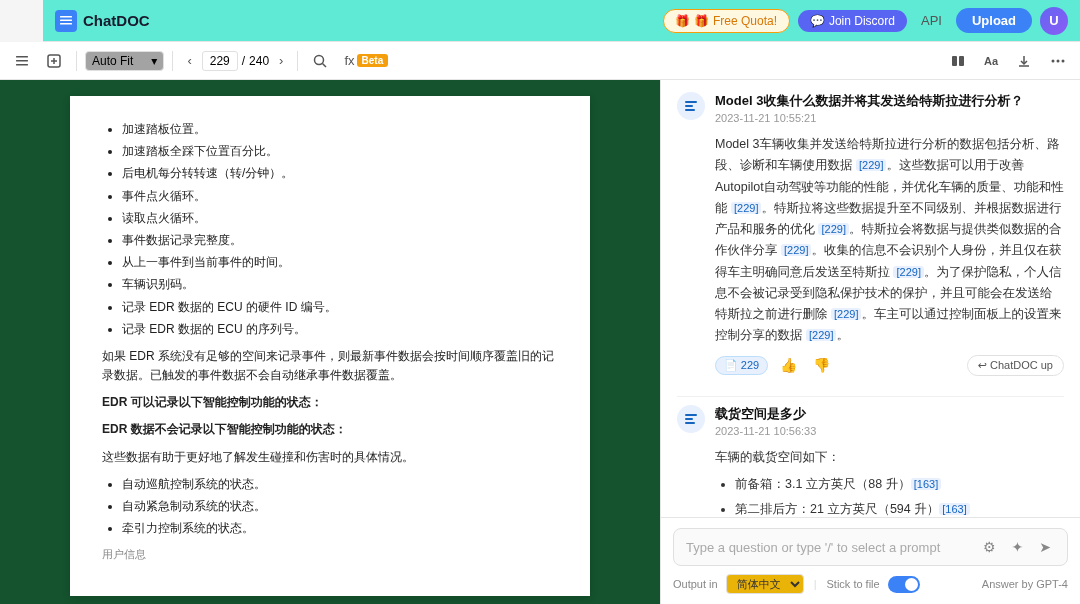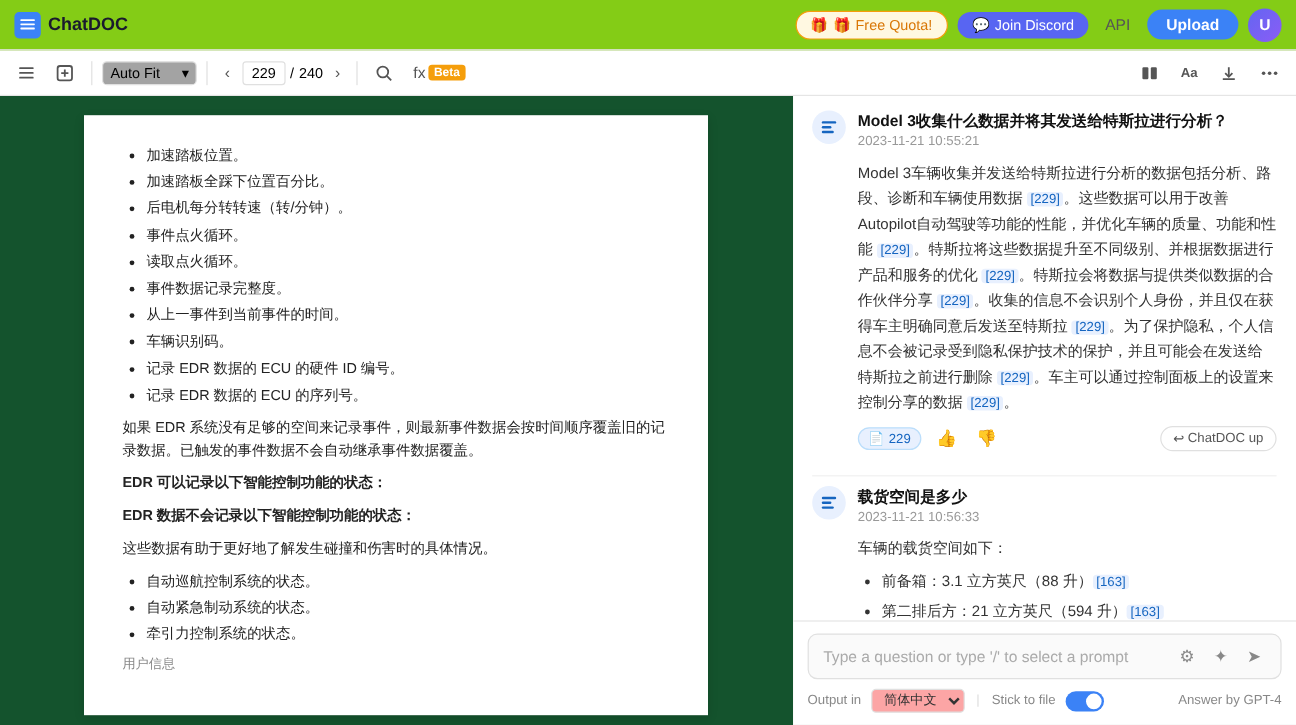--- a/index.html
+++ b/index.html
@@ -1,28 +1,29 @@
 <!DOCTYPE html>
 <html><head>
   <meta charset="utf-8">
   <style>
     * { box-sizing: border-box; margin: 0; padding: 0; }
     body { font-family: -apple-system, BlinkMacSystemFont, 'Segoe UI', sans-serif; background: #f5f5f5; display: flex; flex-direction: column; height: 604px; overflow: hidden; font-size: 13px; }
 
     
     .navbar {
       height: 42px;
-      background: #84cc16;
+      background: #5eead4;
       border-bottom: 1px solid #e5e5e5;
       display: flex;
       align-items: center;
       padding: 0 12px;
       gap: 8px;
       z-index: 10;
       flex-shrink: 0;
+      margin-left: 43px;
     }
     .navbar-logo {
       display: flex;
       align-items: center;
       gap: 6px;
       font-weight: 700;
       font-size: 15px;
       color: #1a1a2e;
     }
     .navbar-logo-icon {
@@ -328,21 +329,21 @@
       right: 2px;
     }
     .chat-footer-spacer { flex: 1; }
 
     
     .output-select {
       border: 1px solid #e0e0e0;
       border-radius: 4px;
       padding: 2px 6px;
       font-size: 11px;
-      background: #fca5a5;
+      background: #eab308;
       cursor: pointer;
       color: #333;
     }
 
     
     ::-webkit-scrollbar { width: 6px; }
     ::-webkit-scrollbar-track { background: #f0f0f0; }
     ::-webkit-scrollbar-thumb { background: #ccc; border-radius: 3px; }
 
     .chat-q-icon {

